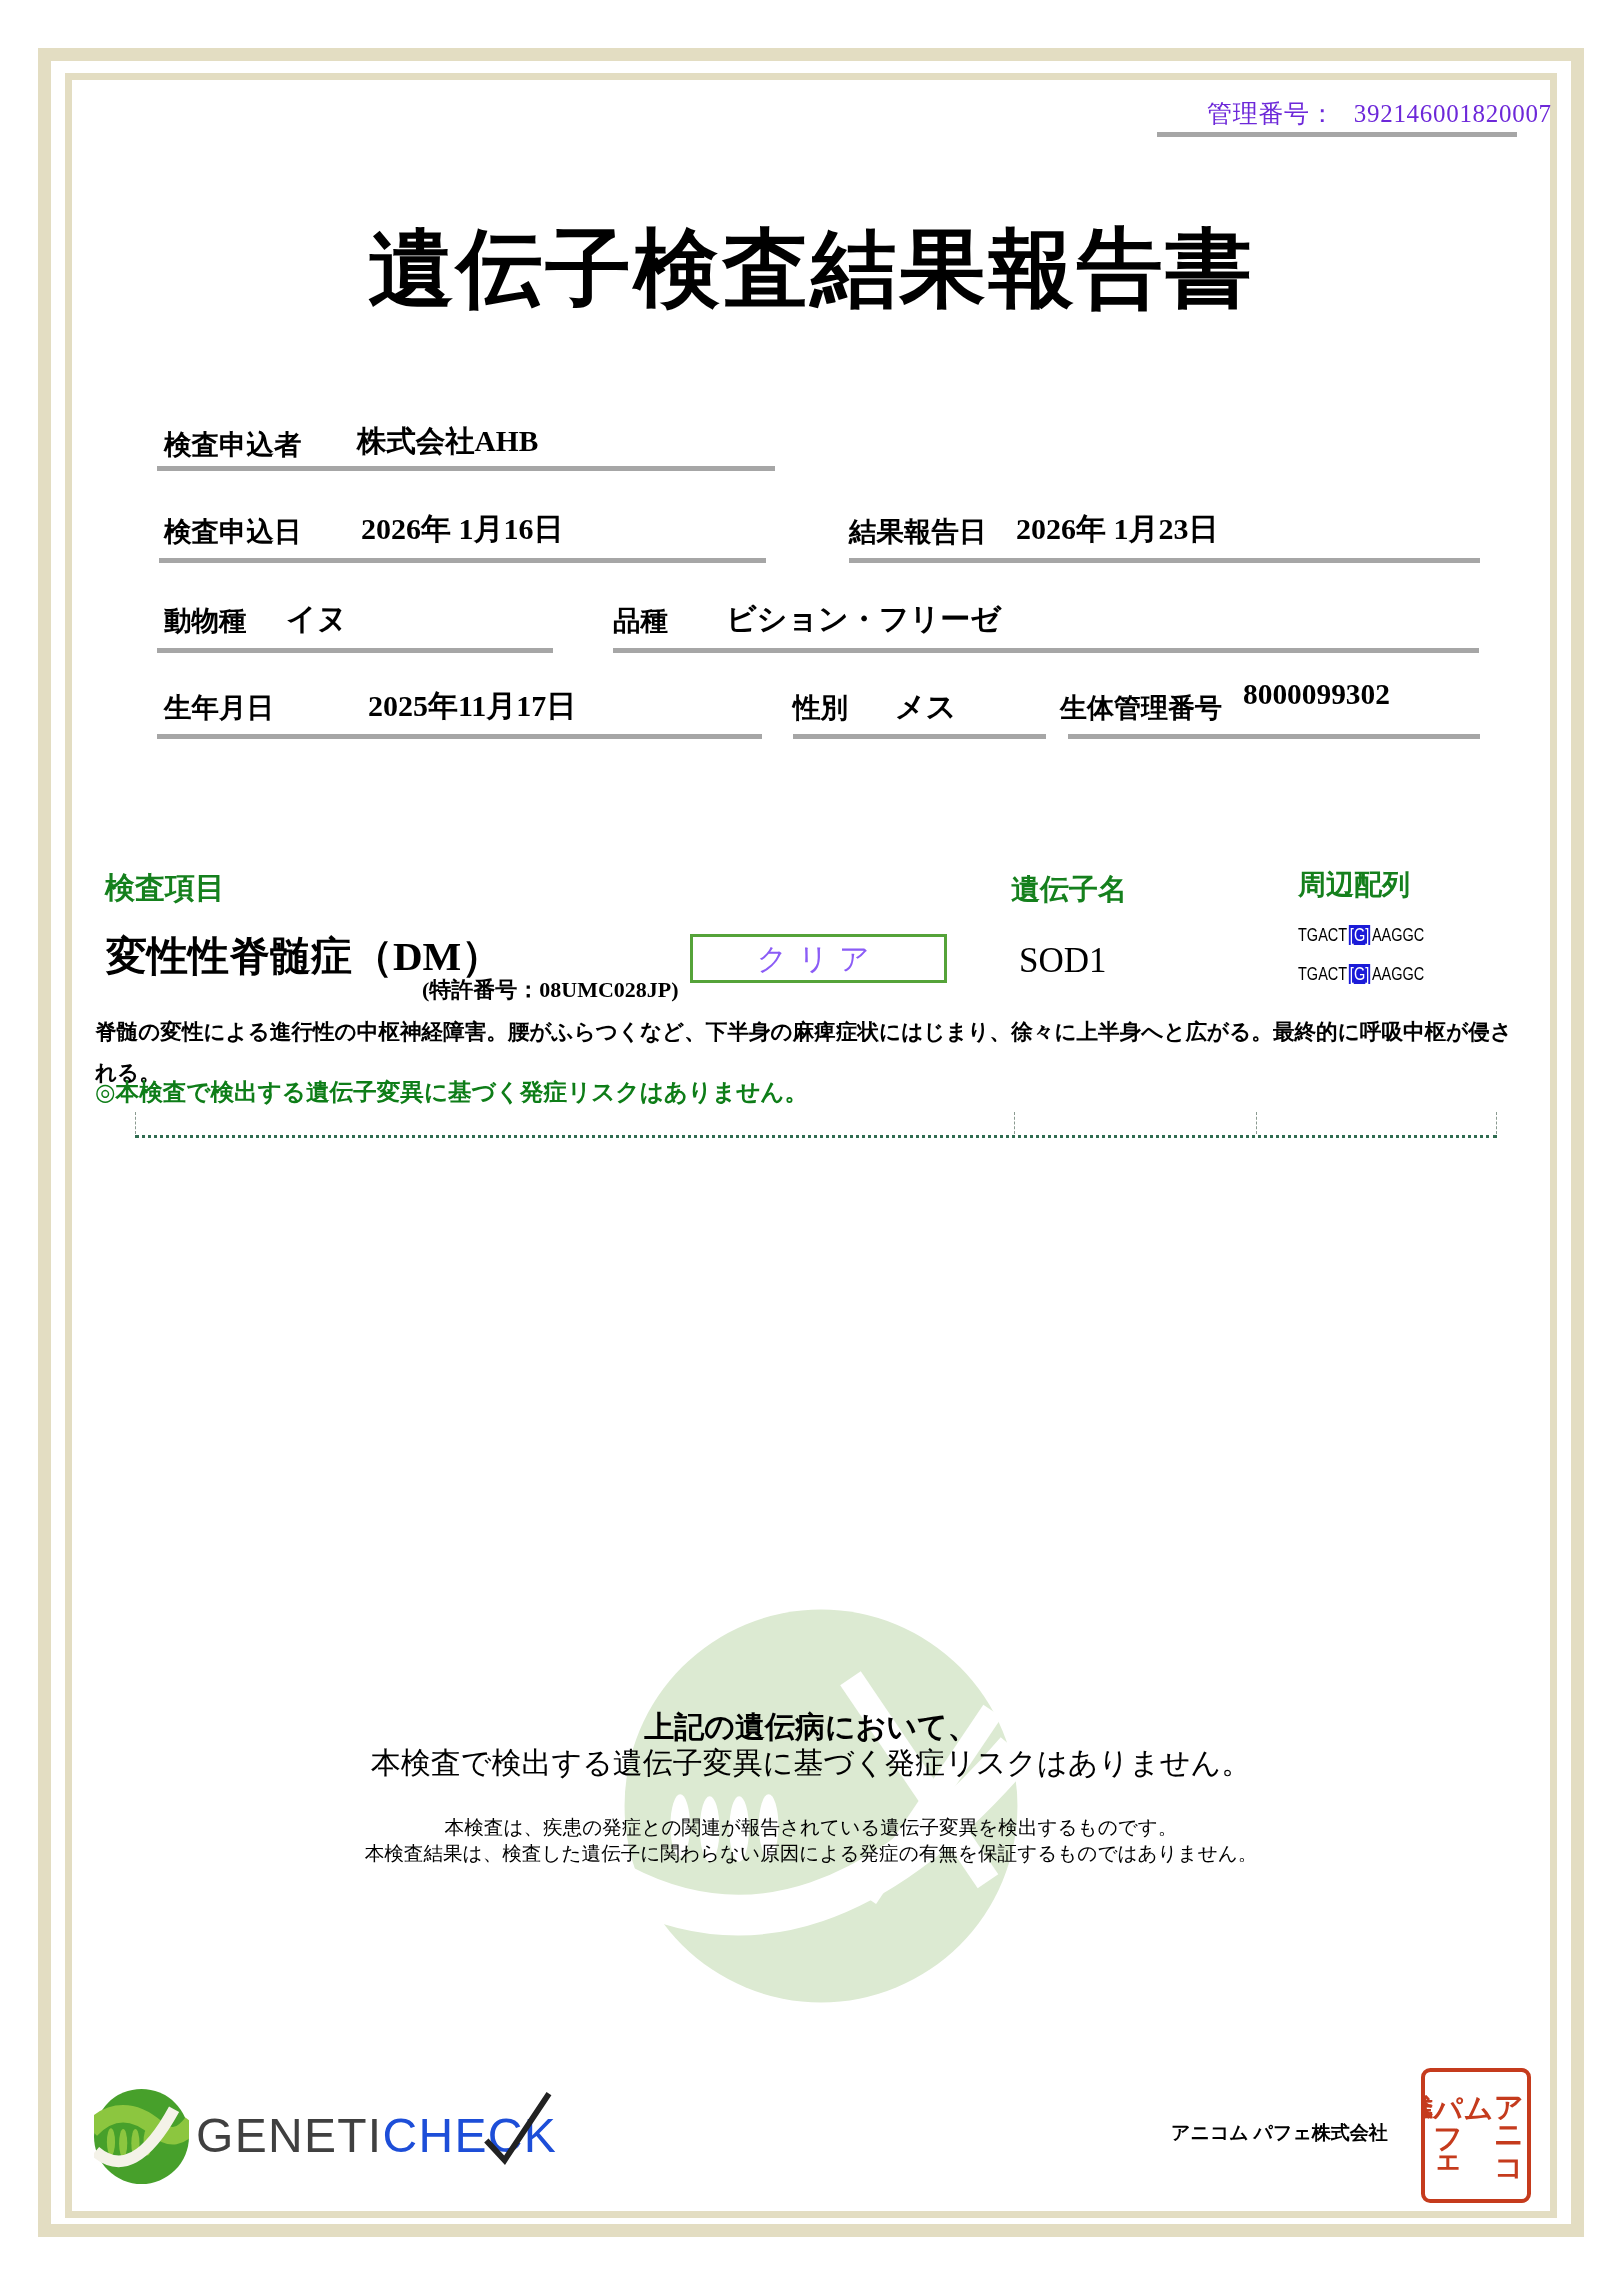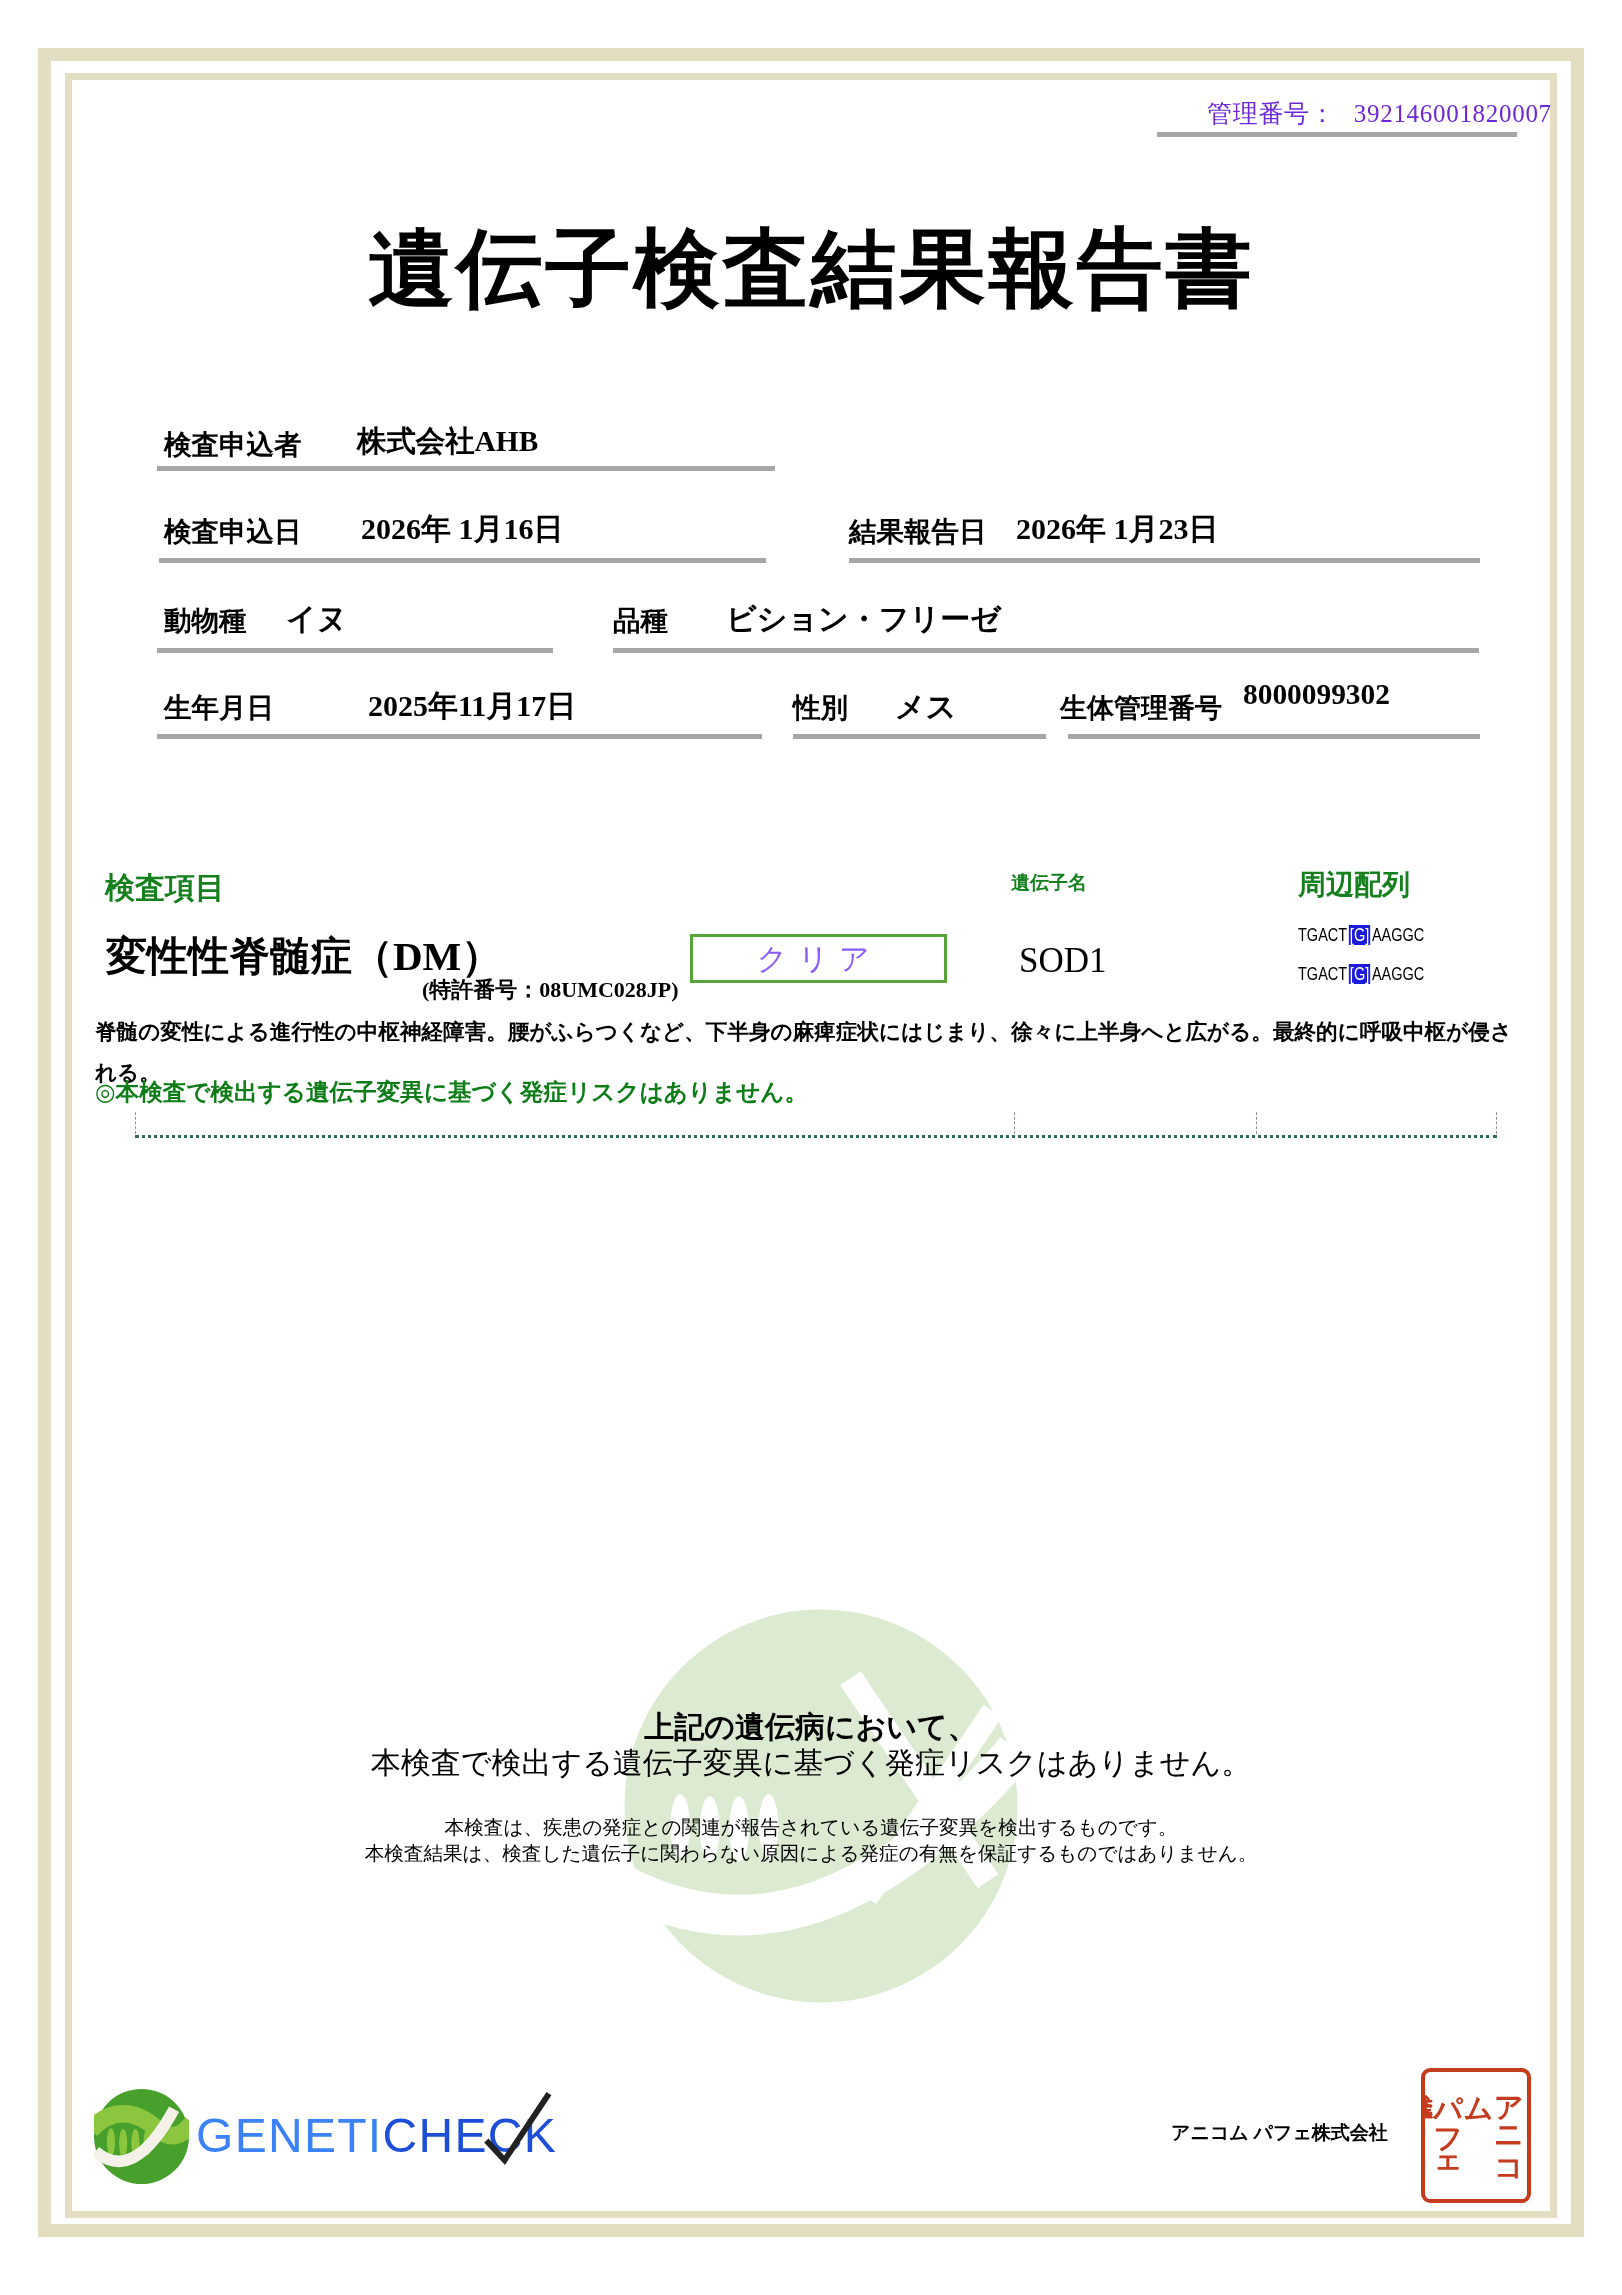--- a/index.html
+++ b/index.html
@@ -32,21 +32,21 @@
   .u5{left:613px;top:648px;width:866px;}
   .f6l{left:164px;top:690px;} .f6v{left:368px;top:686px;font-size:30px;}
   .u6{left:157px;top:734px;width:605px;}
   .f7l{left:793px;top:690px;} .f7v{left:895px;top:687px;font-size:30px;}
   .u7{left:793px;top:734px;width:253px;}
   .f8l{left:1060px;top:690px;font-size:27px;} .f8v{left:1243px;top:678px;}
   .u8{left:1068px;top:734px;width:412px;}
   
   .ghdr{position:absolute;color:#15801d;font-weight:bold;white-space:nowrap;}
   .h-item{left:105px;top:868px;font-size:30px;}
-  .h-gene{left:1011px;top:870px;font-size:19px;}
+  .h-gene{left:1011px;top:870px;font-size:29px;}
   .h-seq{left:1298px;top:866px;font-size:28px;}
   .disease{position:absolute;left:106px;top:929px;font-size:41px;font-weight:bold;white-space:nowrap;}
   .patent{position:absolute;left:422px;top:975px;font-size:22px;font-weight:bold;white-space:nowrap;}
   .clear-box{position:absolute;left:690px;top:934px;width:251px;height:43px;
         border:3.9px solid #55a339;color:#8b5cf6;font-size:30px;letter-spacing:10.5px;
         text-align:center;line-height:44px;}
   .gene{position:absolute;left:1019px;top:941px;font-size:35px;white-space:nowrap;}
   .seq{position:absolute;left:1298px;font-family:"Liberation Sans","DejaVu Sans",sans-serif;
         font-size:17.7px;white-space:nowrap;transform:scaleX(.82);transform-origin:left top;}
   .seq1{top:925px;} .seq2{top:964px;}
@@ -63,21 +63,21 @@
   .sum{position:absolute;left:0;width:100%;text-align:center;
         font-family:"Liberation Sans","DejaVu Sans",sans-serif;}
   .s1{top:1707px;font-size:30px;font-weight:bold;}
   .s2{top:1743px;font-size:30px;}
   .n1{top:1814px;font-size:19.6px;}
   .n2{top:1840px;font-size:19.6px;}
   
   .logo-svg{position:absolute;left:94px;top:2089px;width:95px;height:95px;}
   .logo-text{position:absolute;left:196px;top:2108px;font-size:48px;letter-spacing:1.3px;
         font-family:"Liberation Sans","DejaVu Sans",sans-serif;white-space:nowrap;}
-  .logo-text .dark{color:#3b82f6;} .logo-text .green{color:#1d4ed8;}
+  .logo-text .dark{color:#404040;} .logo-text .green{color:#1d4ed8;}
   .check-svg{position:absolute;left:481px;top:2091px;width:72px;height:77px;}
   .company{position:absolute;left:1171px;top:2120px;font-size:19px;font-weight:bold;
         white-space:nowrap;z-index:2;}
   .seal{position:absolute;left:1421px;top:2068px;width:110px;height:135px;box-sizing:border-box;
         border:4.6px solid #c53b1d;border-radius:9.2px;color:#c53b1d;z-index:1;
         writing-mode:vertical-rl;font-weight:bold;line-height:1.05;padding:3.9px 2.6px;overflow:hidden;}
   .seal .col1{font-size:29px;} .seal .col2{font-size:29px;} .seal .col3{font-size:23.6px;}
 </style>
 </head>
 <body>

